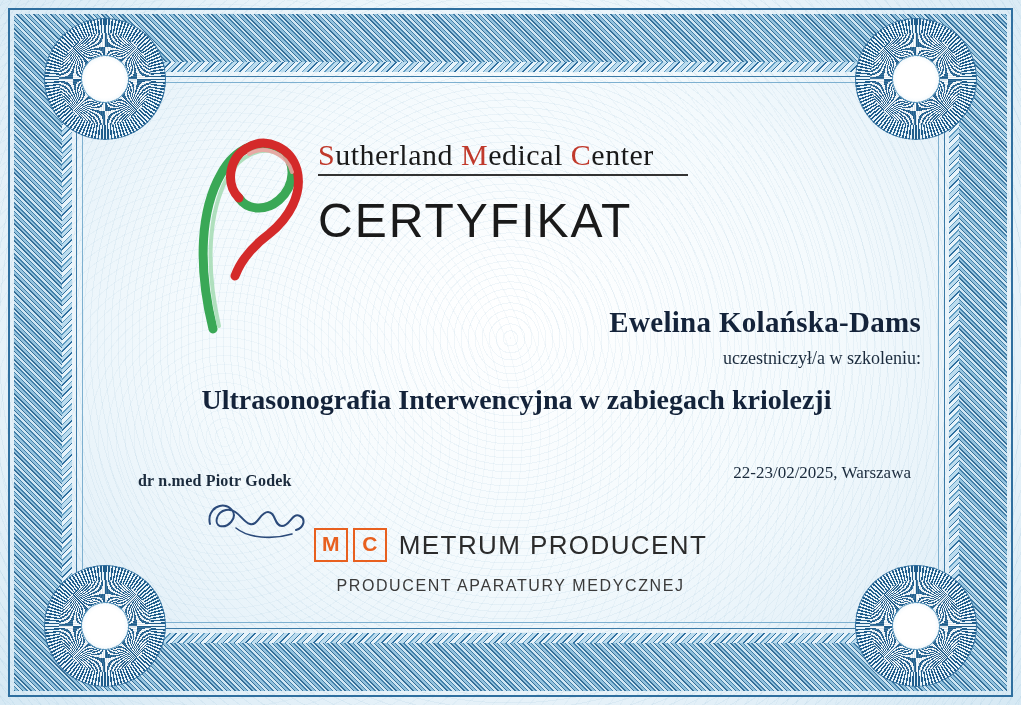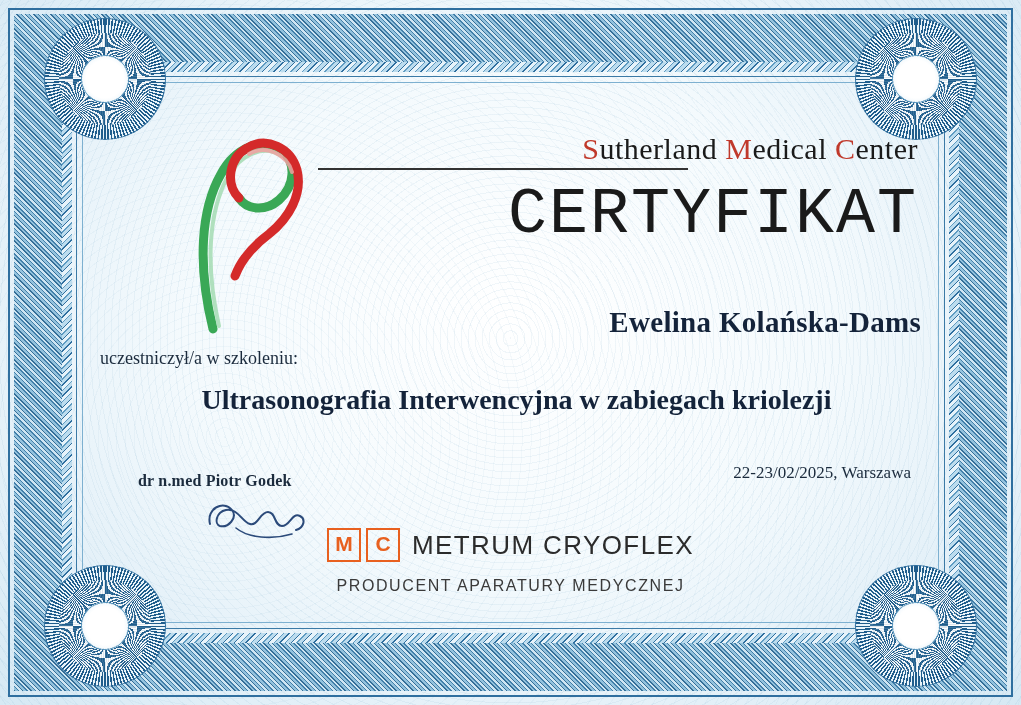--- a/index.html
+++ b/index.html
@@ -150,42 +150,41 @@
     position: absolute;
     left: 95px;
     top: 18px;
     width: 115px;
     height: 230px;
   }
 
   .header-text {
     position: absolute;
     left: 218px;
-    top: 36px;
+    top: 42px;
     width: 600px;
-    text-align: right;
   }
   .smc-line {
     font-family: "Liberation Serif", serif;
     font-size: 30px;
     color: #1a1a1a;
     letter-spacing: 0.5px;
     white-space: nowrap;
   }
   .smc-line .cap { color: #c0392b; }
   .smc-underline {
     margin-top: 2px;
     width: 370px;
     height: 1.5px;
     background: #333;
   }
   .cert-word {
-    margin-top: 11px;
-    font-family: Liberation Mono, monospace;
-    font-size: 65px;
+    margin-top: 20px;
+    font-family: Liberation Sans, sans-serif;
+    font-size: 48px;
     letter-spacing: 2px;
     color: #1a1a1a;
     line-height: 1.05;
   }
 
   .recipient {
     position: absolute;
     left: 0;
     top: 210px;
     width: 821px;
@@ -193,21 +192,21 @@
     font-size: 29px;
     font-weight: bold;
     color: #14233a;
     letter-spacing: 0.3px;
   }
   .subtitle {
     position: absolute;
     left: 0;
     top: 252px;
     width: 821px;
-    text-align: left;
+    text-align: right;
     font-size: 18px;
     color: #1b2b3d;
   }
   .course {
     position: absolute;
     left: 6px;
     top: 288px;
     width: 821px;
     text-align: center;
     font-size: 28px;
@@ -337,19 +336,19 @@
     </div>
 
     <div class="place-date">22-23/02/2025, Warszawa</div>
 
     <div class="sponsor">
       <div class="sponsor-row">
         <div class="mc-mark">
           <div class="mc-box">M</div>
           <div class="mc-box">C</div>
         </div>
-        <div class="sponsor-name">METRUM CRYOFLEX</div>
+        <div class="sponsor-name">METRUM PRODUCENT</div>
       </div>
       <div class="sponsor-sub">PRODUCENT APARATURY MEDYCZNEJ</div>
     </div>
 
   </div>
 </div>
 
 </body></html>

